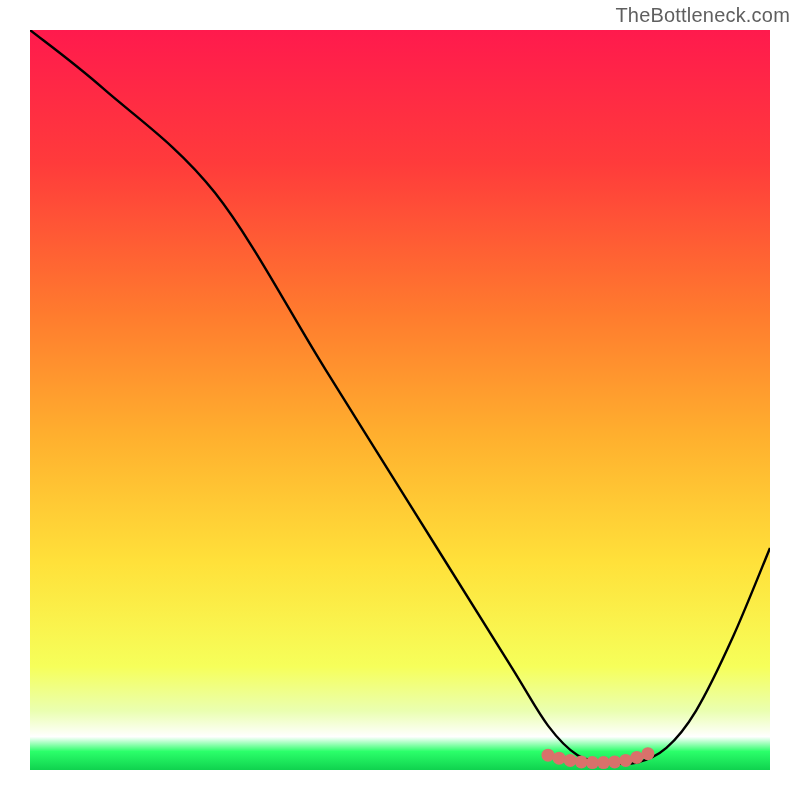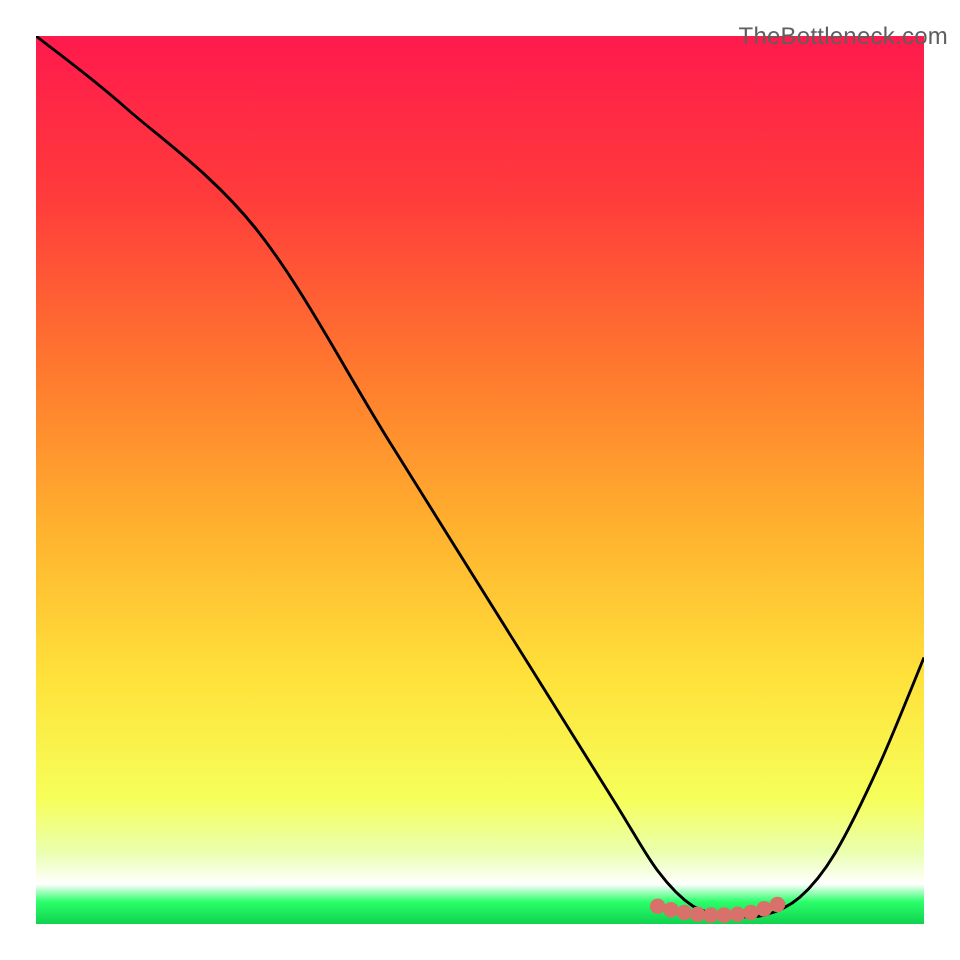--- a/index.html
+++ b/index.html
@@ -11,21 +11,21 @@
     font-family: Arial, Helvetica, sans-serif;
     overflow: hidden;
   }
   .chart-container {
     position: relative;
     width: 800px;
     height: 800px;
   }
   .watermark {
     position: absolute;
-    top: 20px;
+    top: 4px;
     right: 10px;
     font-size: 20px;
     font-weight: 500;
     color: #5f5f5f;
     letter-spacing: 0.2px;
     z-index: 3;
   }
   .plot {
     position: absolute;
     left: 30px;

